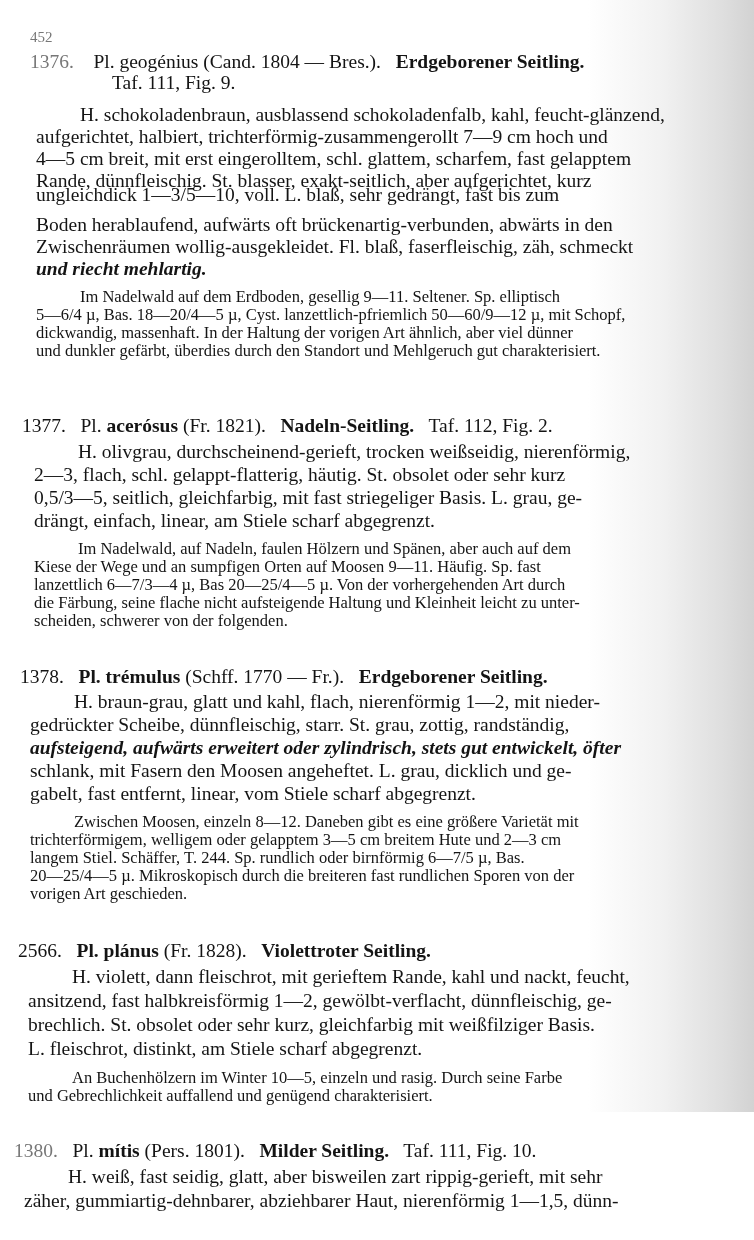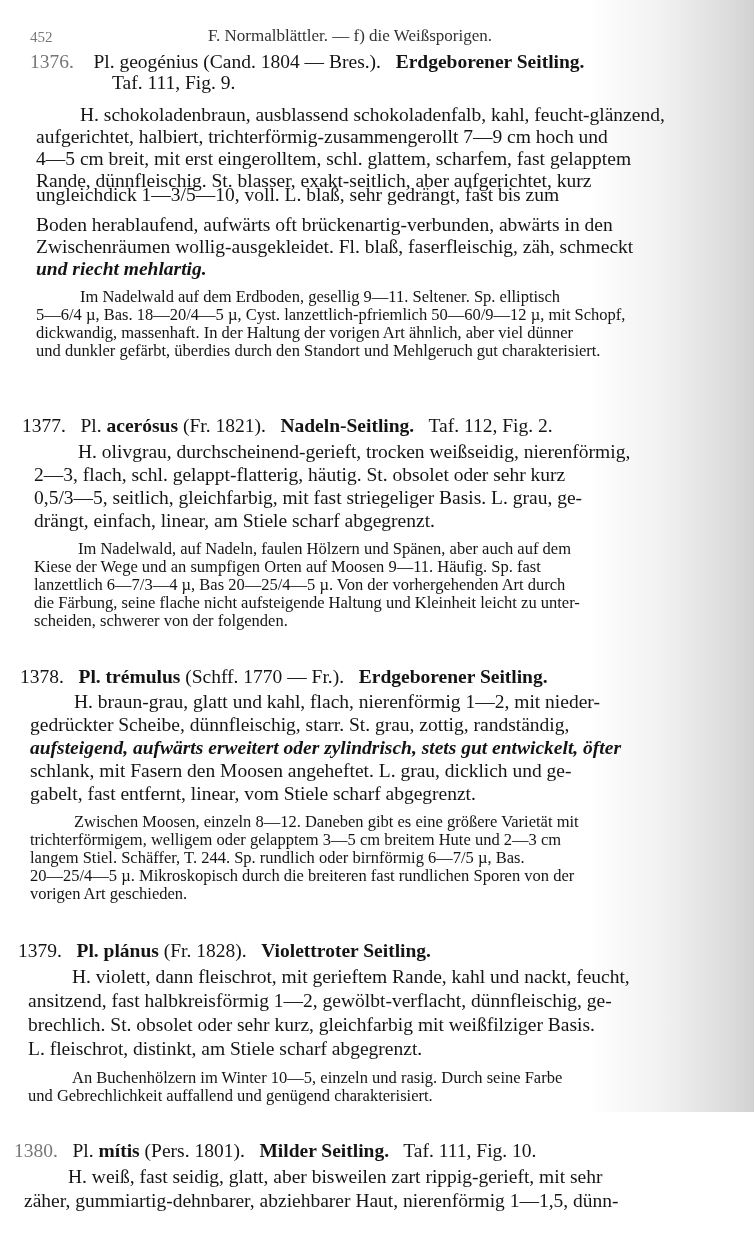--- a/index.html
+++ b/index.html
@@ -27,21 +27,20 @@
     .faded { color: #777; }
     .b { font-weight: bold; }
     .i { font-style: italic; font-weight: bold; }
   </style>
 </head>
 <body>
 
 <div class="page">
 
   <div class="line pagenum faded" style="left:30px; top:26px;">452</div>
-  <div class="line header" style="left:208px; top:25px;">F. Normalblättler. — f) die Weißsporigen.</div>
 
   <div>
     <div class="line" style="left:30px; top:51px;">
       <span class="faded">1376.</span>&nbsp;&nbsp;&nbsp;
       <span>Pl.</span>
       <span>geogénius</span>
       <span>(Cand. 1804 — Bres.).</span>&nbsp;&nbsp;
       <span class="b">Erdgeborener Seitling.</span>
     </div>
     <div class="line" style="left:112px; top:72px;">Taf. 111, Fig. 9.</div>
@@ -98,21 +97,21 @@
 
     <div class="line small" style="left:74px; top:812px;">Zwischen Moosen, einzeln 8—12. Daneben gibt es eine größere Varietät mit</div>
     <div class="line small" style="left:30px; top:830px;">trichterförmigem, welligem oder gelapptem 3—5 cm breitem Hute und 2—3 cm</div>
     <div class="line small" style="left:30px; top:848px;">langem Stiel. Schäffer, T. 244. Sp. rundlich oder birnförmig 6—7/5 µ, Bas.</div>
     <div class="line small" style="left:30px; top:866px;">20—25/4—5 µ. Mikroskopisch durch die breiteren fast rundlichen Sporen von der</div>
     <div class="line small" style="left:30px; top:884px;">vorigen Art geschieden.</div>
   </div>
 
   <div>
     <div class="line" style="left:18px; top:940px;">
-      <span>1379.</span>&nbsp;&nbsp;
+      <span>2566.</span>&nbsp;&nbsp;
       <span class="b">Pl.</span>
       <span class="b">plánus</span>
       <span>(Fr. 1828).</span>&nbsp;&nbsp;
       <span class="b">Violettroter Seitling.</span>
     </div>
     <div class="line" style="left:72px; top:966px;">H. violett, dann fleischrot, mit gerieftem Rande, kahl und nackt, feucht,</div>
     <div class="line" style="left:28px; top:990px;">ansitzend, fast halbkreisförmig 1—2, gewölbt-verflacht, dünnfleischig, ge-</div>
     <div class="line" style="left:28px; top:1014px;">brechlich. St. obsolet oder sehr kurz, gleichfarbig mit weißfilziger Basis.</div>
     <div class="line" style="left:28px; top:1038px;">L. fleischrot, distinkt, am Stiele scharf abgegrenzt.</div>
 

